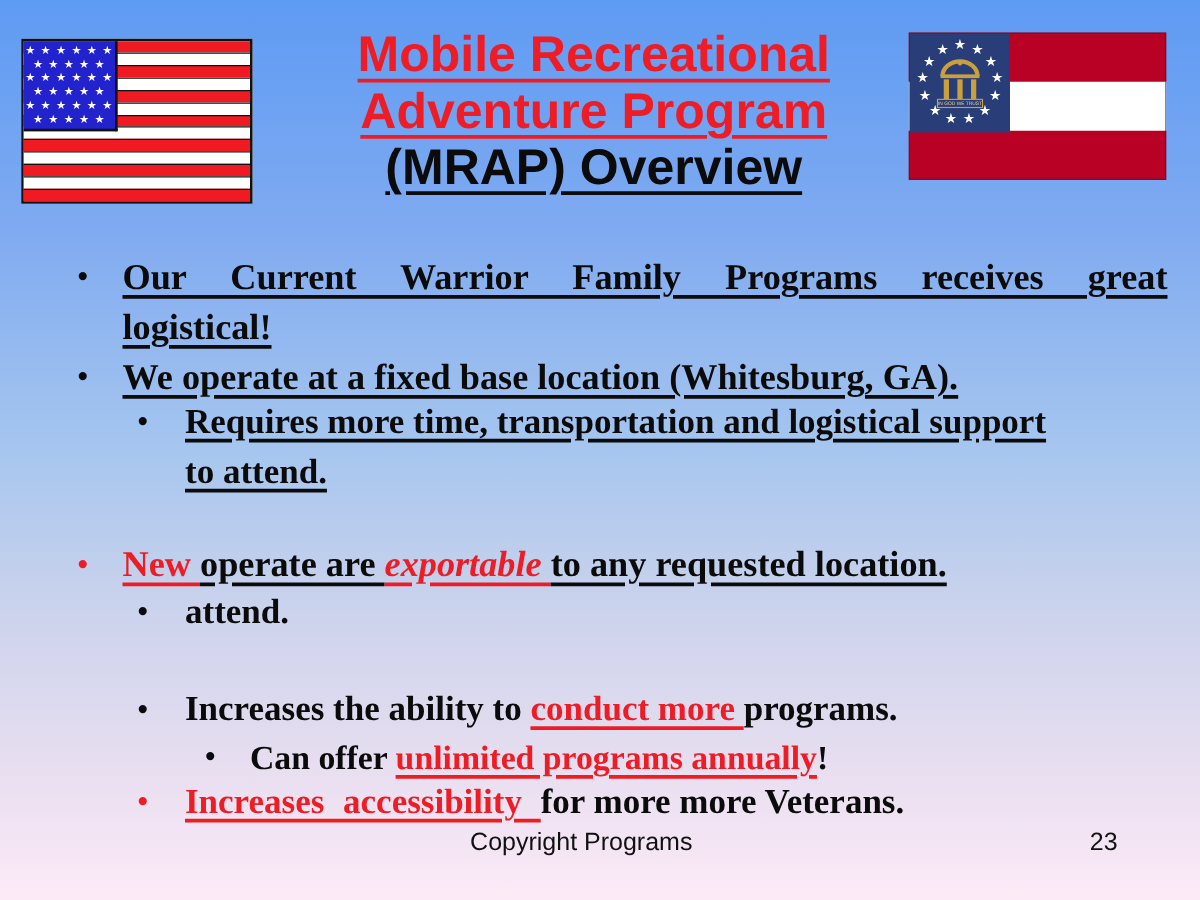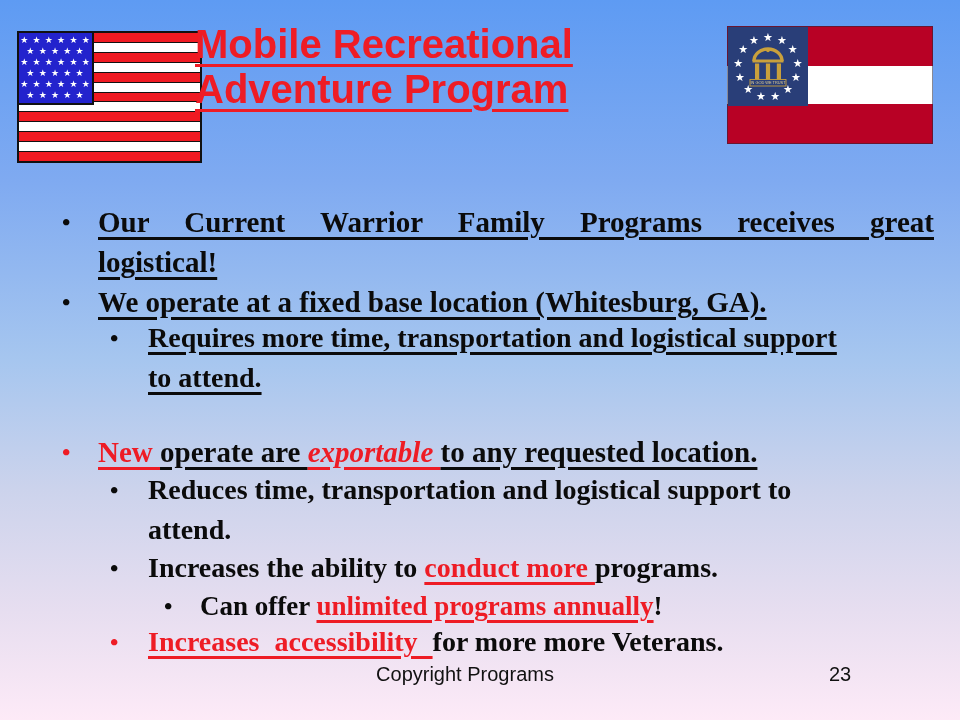--- a/index.html
+++ b/index.html
@@ -2,21 +2,21 @@
 <html><head>
 <meta charset="utf-8">
 <style>
   html,body{margin:0;padding:0;}
   .slide{
     position:relative;width:960px;height:720px;overflow:hidden;
     background:linear-gradient(180deg,#5e9bf3 0%,#7faaf1 25%,#a6c6ef 50%,#ccd3ec 68%,#e7def0 85%,#fdeaf7 100%);
     font-family:"Liberation Serif", serif;
   }
   
-  .title{position:absolute;left:195px;top:22px;width:560px;
+  .title{position:absolute;left:195px;top:22px;width:560px;text-align:center;
     font-family:"Liberation Sans", sans-serif;font-weight:bold;font-size:40px;line-height:45px;}
   .title .tl{text-decoration:underline;text-decoration-thickness:3px;text-underline-offset:6px;}
   .t-red{color:#ee1c25;}
   .t-black{color:#0b0b0b;}
   
   .us-flag{position:absolute;left:17px;top:31px;width:185px;height:132px;
     border:2px solid #111;background:#fff;box-sizing:border-box;}
   .us-stripes{position:absolute;inset:0;display:flex;flex-direction:column;}
   .stripe{flex:1;box-sizing:border-box;}
   .stripe + .stripe{border-top:1px solid #111;}
@@ -43,21 +43,21 @@
   .nowrap .txt{white-space:nowrap;}
   .ln{display:block;}
   .just{text-align:justify;text-align-last:justify;}
   .u{text-decoration:underline;text-decoration-thickness:2.5px;text-underline-offset:5px;}
   .red{color:#ee1c25;}
   .it{font-style:italic;}
   .ws{word-spacing:8px;}
   
   .footer{position:absolute;left:185px;top:663px;width:560px;text-align:center;color:#111;
     font-family:"Liberation Sans", sans-serif;font-size:20px;line-height:23px;}
-  .pagenum{position:absolute;left:820px;top:663px;width:40px;text-align:center;color:#111;
+  .pagenum{position:absolute;left:863px;top:663px;width:40px;text-align:center;color:#111;
     font-family:"Liberation Sans", sans-serif;font-size:20px;}
 </style>
 </head>
 <body>
 
 <div class="slide">
 
   <div class="us-flag" title="United States flag">
     <div class="us-stripes">
         <div class="stripe r"></div>
@@ -80,20 +80,21 @@
         <div class="srow">★ ★ ★ ★ ★ ★</div>
         <div class="srow">★ ★ ★ ★ ★</div>
         <div class="srow">★ ★ ★ ★ ★ ★</div>
         <div class="srow">★ ★ ★ ★ ★</div>
       </div>
   </div>
 
   <div class="title">
     <div class="tl t-red">Mobile Recreational</div>
     <div class="tl t-red">Adventure Program</div>
+    <div class="tl t-black">(MRAP) Overview</div>
   </div>
 
   <div class="ga-flag" title="Georgia state flag">
     <div class="ga-canton">
       <div class="ga-ring">
           <span class="ga-star" style="transform: translate(-50%, -50%) rotate(0deg) translateY(-30px) rotate(0deg);">★</span>
           <span class="ga-star" style="transform: translate(-50%, -50%) rotate(27.6923deg) translateY(-30px) rotate(-27.6923deg);">★</span>
           <span class="ga-star" style="transform: translate(-50%, -50%) rotate(55.3846deg) translateY(-30px) rotate(-55.3846deg);">★</span>
           <span class="ga-star" style="transform: translate(-50%, -50%) rotate(83.0769deg) translateY(-30px) rotate(-83.0769deg);">★</span>
           <span class="ga-star" style="transform: translate(-50%, -50%) rotate(110.769deg) translateY(-30px) rotate(-110.769deg);">★</span>
@@ -145,21 +146,20 @@
   <div class="row nowrap" style="left:62px;top:432px;width:880px;">
     <span class="bul red">•</span>
     <div class="txt">
       <span class="u red">New </span><span class="u">operate are </span><span class="u red it">exportable </span><span class="u">to any requested location.</span>
     </div>
   </div>
 
   <div class="row lvl2" style="left:110px;top:470px;width:828px;">
     <span class="bul" style="flex-basis:38px;">•</span>
     <div class="txt">
-      <span class="ln">Reduces time, transportation and logistical support to</span>
       <span class="ln">attend.</span>
     </div>
   </div>
 
   <div class="row lvl2 nowrap" style="left:110px;top:548px;width:828px;">
     <span class="bul" style="flex-basis:38px;">•</span>
     <div class="txt">
       <span>Increases the ability to </span><span class="u red">conduct more </span><span>programs.</span>
     </div>
   </div>

